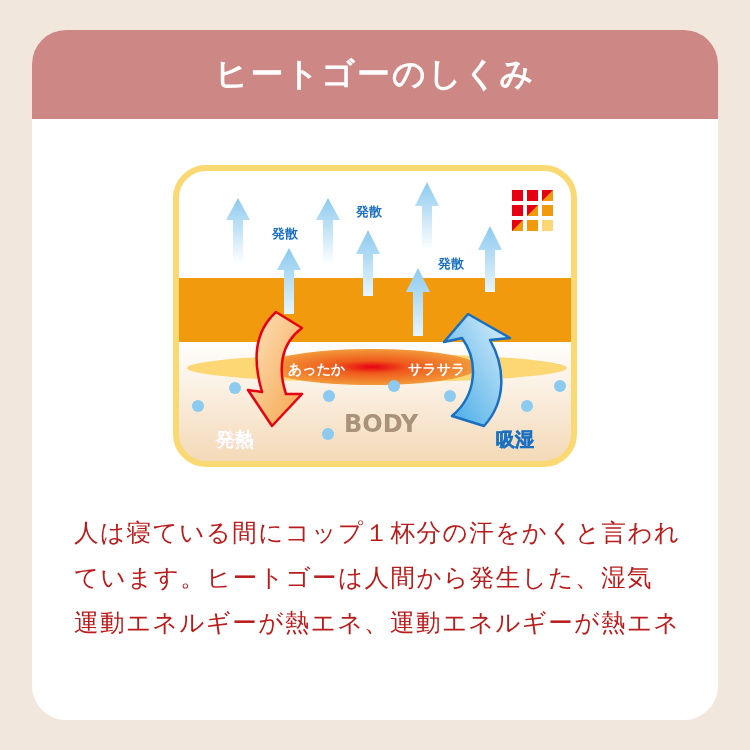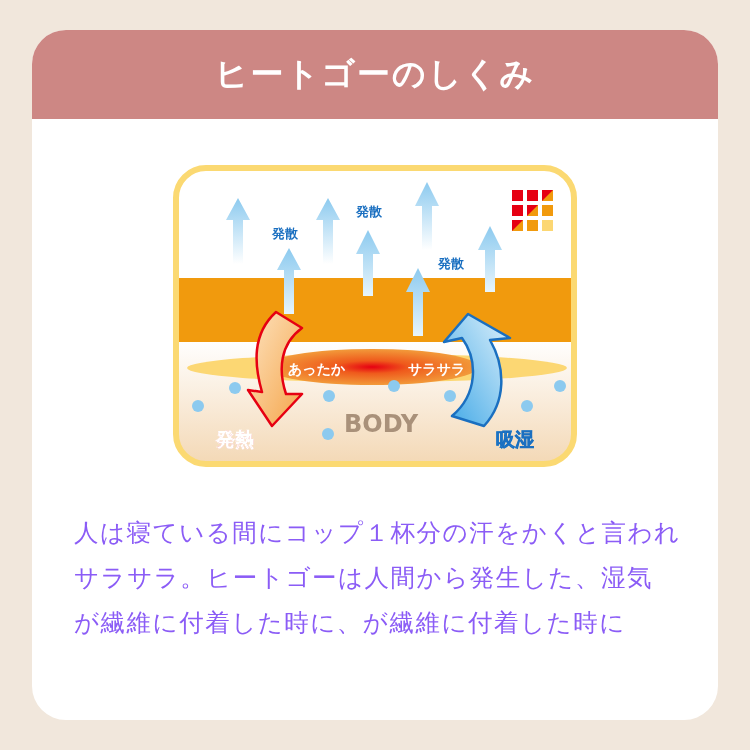--- a/index.html
+++ b/index.html
@@ -1,21 +1,21 @@
 <!DOCTYPE html>
 <html><head>
 <meta charset="utf-8">
 <style>
   html,body{margin:0;padding:0;}
   body{width:750px;height:750px;background:#f1e7dc;position:relative;overflow:hidden;font-family:"DejaVu Sans","Liberation Sans",sans-serif;}
   .card{position:absolute;left:32px;top:30px;width:686px;height:690px;background:#fff;border-radius:34px;overflow:hidden;}
   .header{position:absolute;left:0;top:0;width:100%;height:89px;background:#cd8784;display:flex;align-items:center;justify-content:center;}
   .header-title{color:#fff;font-size:33px;font-weight:bold;letter-spacing:2px;}
   .diagram{position:absolute;left:140px;top:134px;width:406px;height:304px;}
-  .body-text{position:absolute;left:42px;top:480px;width:620px;font-size:24.5px;line-height:45px;color:#8b5cf6;letter-spacing:1.5px;}
+  .body-text{position:absolute;left:42px;top:480px;width:620px;font-size:24.5px;line-height:45px;color:#b91c1c;letter-spacing:1.5px;}
   .body-text span{display:block;white-space:nowrap;}
 </style>
 </head>
 <body>
 
 <div class="card">
   <div class="header">
     <div class="header-title">ヒートゴーのしくみ</div>
   </div>
 
@@ -106,16 +106,16 @@
 
     <text x="116" y="210" font-size="14" font-weight="bold" fill="#ffffff" font-family="DejaVu Sans, sans-serif">あったか</text>
     <text x="236" y="210" font-size="14" font-weight="bold" fill="#ffffff" font-family="DejaVu Sans, sans-serif">サラサラ</text>
     <text x="172" y="268" font-size="24" font-weight="bold" fill="#a9917a" font-family="DejaVu Sans, sans-serif">BODY</text>
     <text x="44" y="282" font-size="19" font-weight="bold" fill="#e60012" stroke="#ffffff" stroke-width="0.6" font-family="DejaVu Sans, sans-serif">発熱</text>
     <text x="324" y="282" font-size="19" font-weight="bold" fill="#3ea7e6" stroke="#1a6fc0" stroke-width="0.6" font-family="DejaVu Sans, sans-serif">吸湿</text>
   </svg>
 
   <div class="body-text">
     <span>人は寝ている間にコップ１杯分の汗をかくと言われ</span>
-    <span>サラサラ。ヒートゴーは人間から発生した、湿気</span>
-    <span>が繊維に付着した時に、が繊維に付着した時に</span>
+    <span>ています。ヒートゴーは人間から発生した、湿気</span>
+    <span>運動エネルギーが熱エネ、運動エネルギーが熱エネ</span>
   </div>
 </div>
 
 </body></html>

